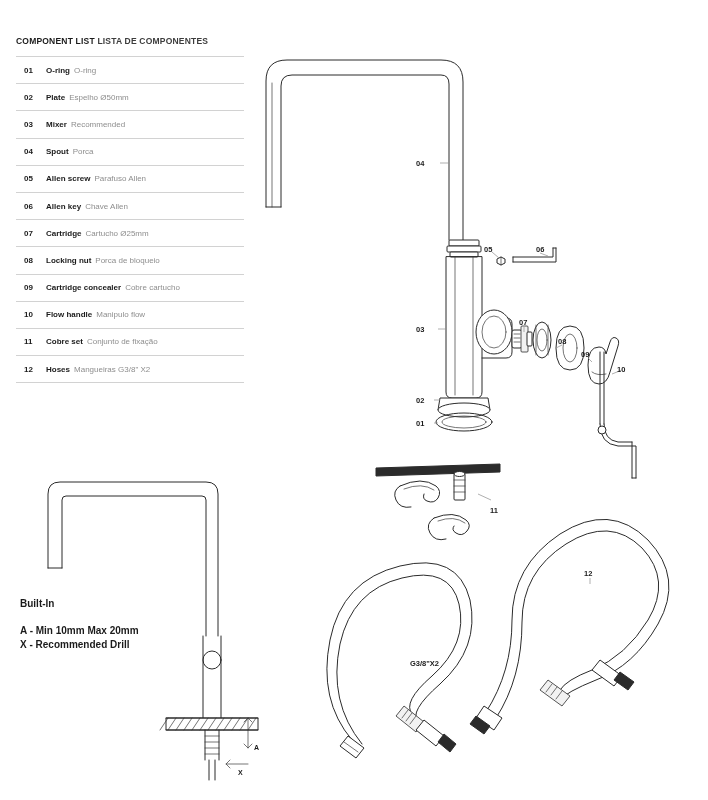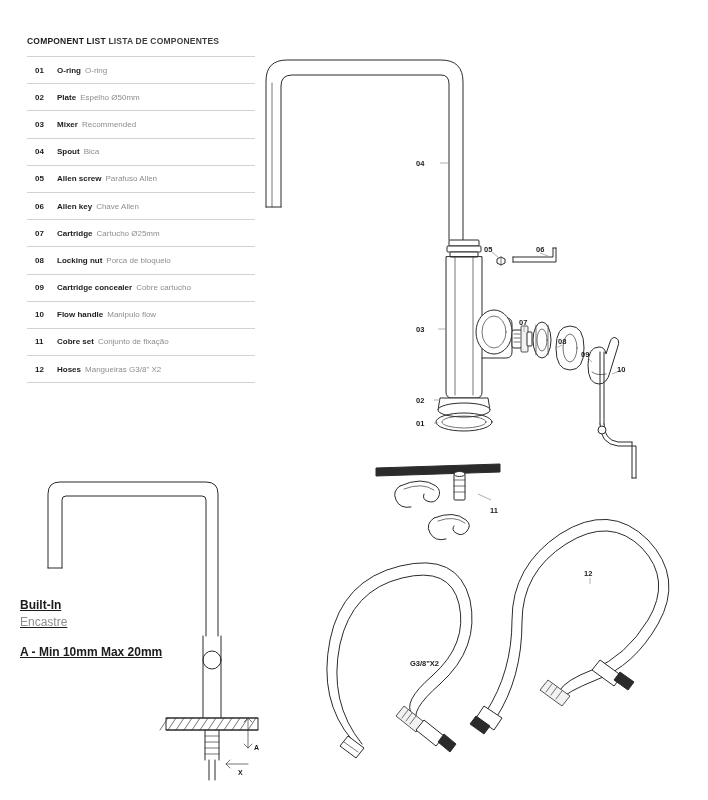--- a/index.html
+++ b/index.html
@@ -16,21 +16,21 @@
     overflow: hidden;
   }
   .page {
     position: absolute;
     inset: 0;
   }
 
   
   #component-list {
     position: absolute;
-    left: 27px;
+    left: 16px;
     top: 36px;
     width: 228px;
   }
   .cl-title {
     font-size: 8.5px;
     letter-spacing: 0.2px;
     margin-bottom: 10px;
     white-space: nowrap;
   }
   .cl-title .strong {
@@ -66,23 +66,22 @@
   .cl-pt {
     color: #8e8e8e;
   }
 
   
   #builtin-notes {
     position: absolute;
     left: 20px;
     top: 597px;
     width: 220px;
-    font-size: 12px;
+    font-size: 10px;
     line-height: 1.45;
-    text-decoration: underline;
   }
   #builtin-notes .b {
     font-weight: bold;
     color: #1b1b1b;
   }
   #builtin-notes .g {
     color: #8e8e8e;
   }
   .notes-gap {
     height: 12px;
@@ -166,21 +165,21 @@
         <span class="cl-pt">Espelho Ø50mm</span>
       </div>
       <div class="cl-row">
         <span class="cl-num">03</span>
         <span class="cl-en">Mixer</span>
         <span class="cl-pt">Recommended</span>
       </div>
       <div class="cl-row">
         <span class="cl-num">04</span>
         <span class="cl-en">Spout</span>
-        <span class="cl-pt">Bica</span>
+        <span class="cl-pt">Porca</span>
       </div>
       <div class="cl-row">
         <span class="cl-num">05</span>
         <span class="cl-en">Allen screw</span>
         <span class="cl-pt">Parafuso Allen</span>
       </div>
       <div class="cl-row">
         <span class="cl-num">06</span>
         <span class="cl-en">Allen key</span>
         <span class="cl-pt">Chave Allen</span>
@@ -213,23 +212,23 @@
       <div class="cl-row">
         <span class="cl-num">12</span>
         <span class="cl-en">Hoses</span>
         <span class="cl-pt">Mangueiras G3/8" X2</span>
       </div>
     </div>
   </div>
 
   <div id="builtin-notes">
     <div class="b">Built-In</div>
-    <div class="g">Encastre</div>
     <div class="notes-gap"></div>
     <div class="b">A - Min 10mm Max 20mm</div>
+    <div class="b">X - Recommended Drill</div>
   </div>
 
   <svg class="layer" viewBox="0 0 708 800">
 
     <g>
       <path class="ln" d="M266 207 L266 81 Q266 60 287 60 L441 60 Q463 60 463 82 L463 240"></path>
       <path class="ln" d="M281 207 L281 86 Q281 75 292 75 L441 75 Q449 75 449 84 L449 240"></path>
       <path class="ln" d="M266 207 L281 207"></path>
       <path class="ln-thin" d="M272 207 L272 83"></path>
     </g>

